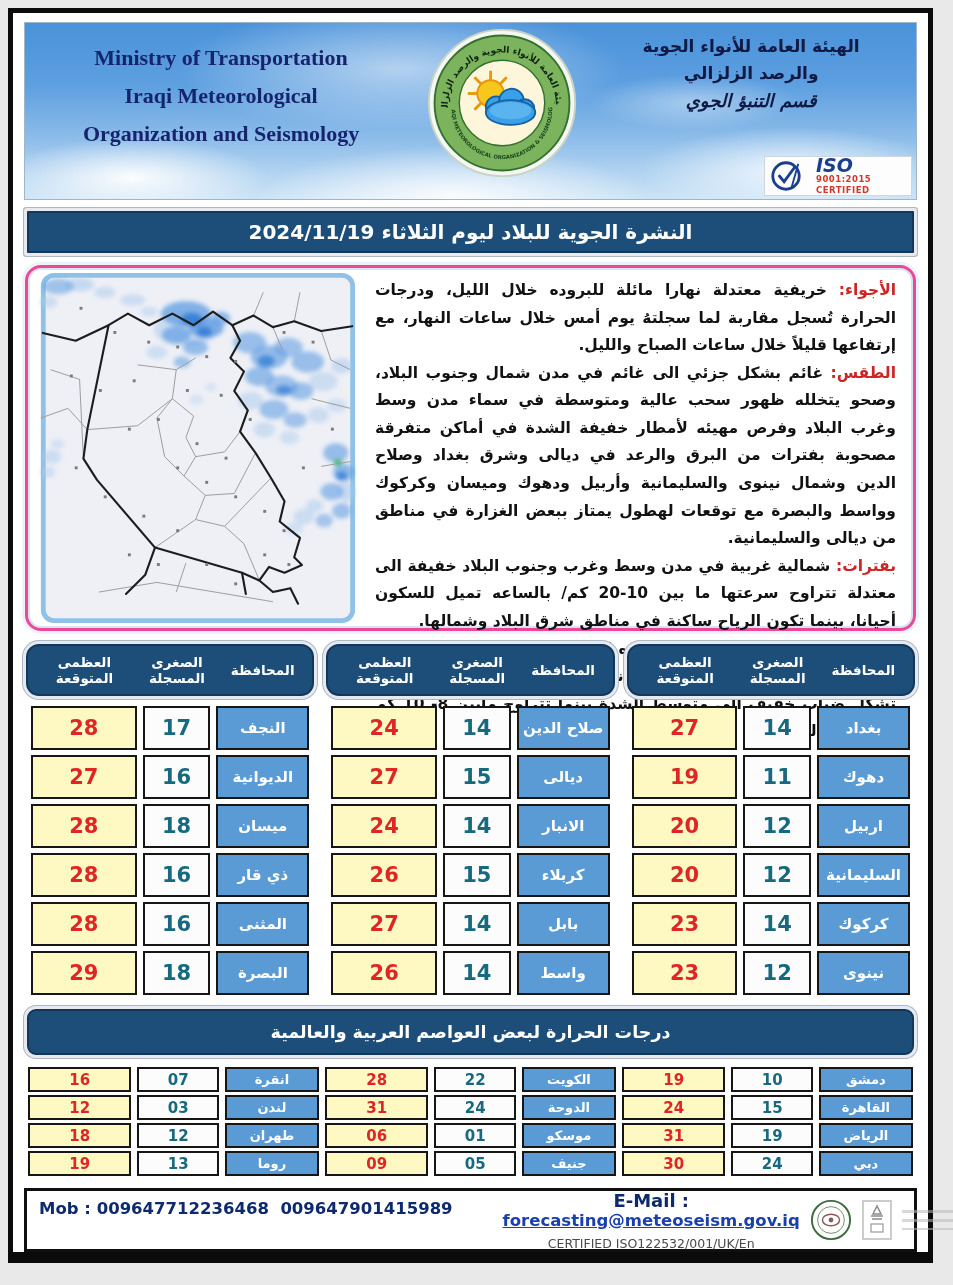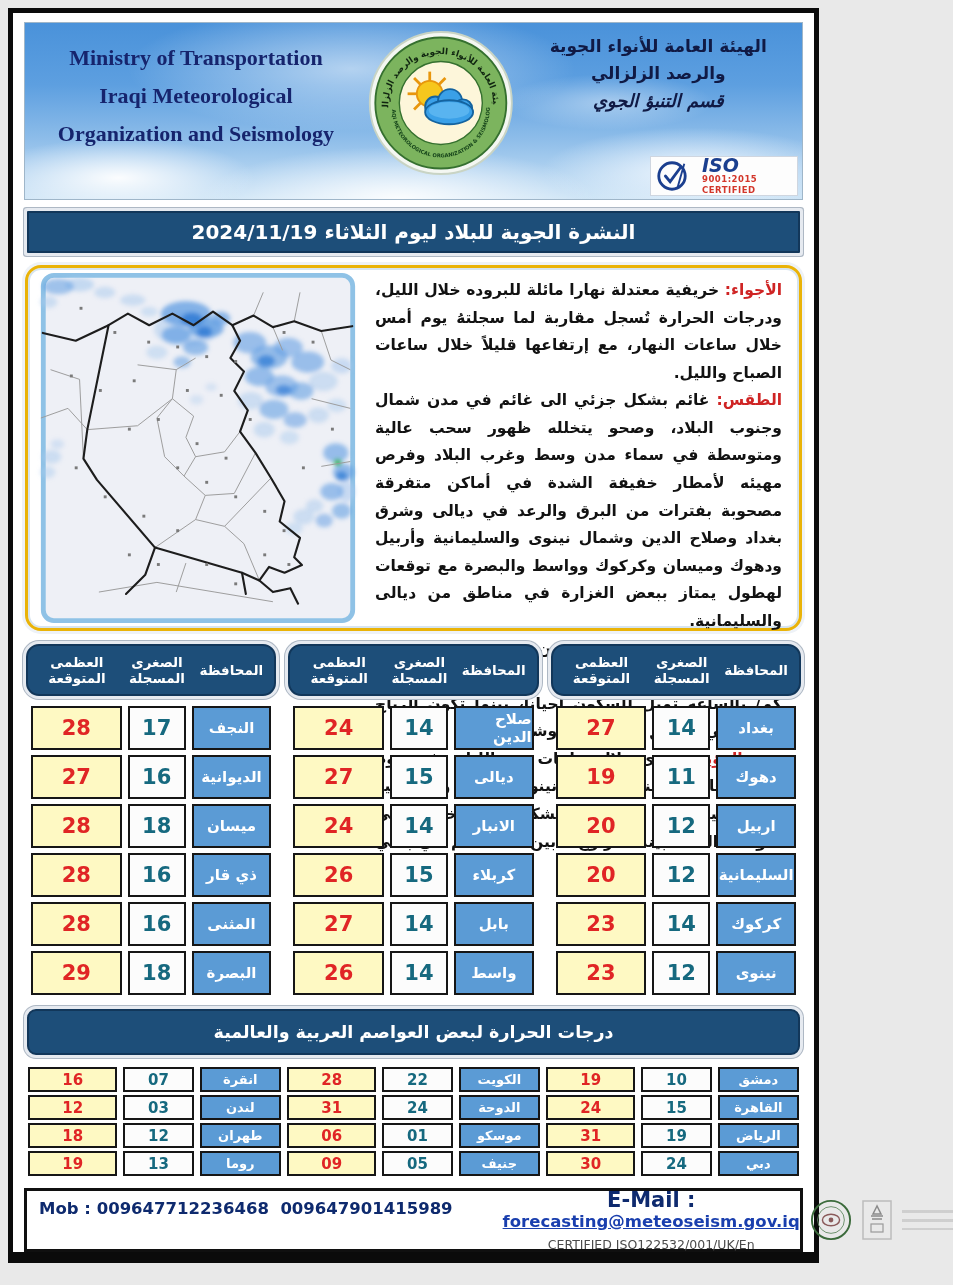--- a/index.html
+++ b/index.html
@@ -1,21 +1,21 @@
 <!DOCTYPE html>
 <html><head>
 <meta charset="utf-8">
 <style>
   html,body{margin:0;padding:0;}
   body{
     width:953px;height:1285px;background:#e9e9e9;
     font-family:"DejaVu Sans",sans-serif;position:relative;overflow:hidden;
   }
   .frame{
-    position:absolute;left:8px;top:8px;width:811px;height:1255px;
+    position:absolute;left:8px;top:8px;width:925px;height:1255px;
     background:#fff;border:5px solid #0b0b0b;border-bottom-width:11px;
     padding:9px 11px;box-sizing:border-box;
   }
   
   .sky{
     height:176px;border:1px solid #9fb6c9;position:relative;display:flex;
     background:
       radial-gradient(ellipse 190px 55px at 12% 88%, rgba(255,255,255,.95), rgba(255,255,255,0) 72%),
       radial-gradient(ellipse 280px 75px at 48% 100%, rgba(255,255,255,.92), rgba(255,255,255,0) 70%),
       radial-gradient(ellipse 210px 60px at 86% 84%, rgba(245,250,255,.9), rgba(255,255,255,0) 72%),
@@ -38,21 +38,21 @@
   .iso-txt .l1{color:#1b3f8f;font-weight:bold;font-size:19px;font-style:italic;line-height:17px;}
   .iso-txt .l2,.iso-txt .l3{color:#d3362a;font-weight:bold;font-size:8.5px;letter-spacing:.5px;}
   
   .navybar{
     background:#1d4e79;color:#fff;font-weight:bold;display:flex;align-items:center;justify-content:center;
     border:2px solid #12375a;box-shadow:0 0 0 3px #e6eaf0,0 0 0 4px #aeb8c4;
   }
   .titlebar{margin:11px 3px 0 3px;height:38px;font-size:20px;border-radius:1px;}
   
   .bulletin{
-    margin:12px 1px 0 1px;height:366px;border:3px solid #eab308;border-radius:16px;
+    margin:12px 1px 0 1px;height:366px;border:3px solid #ec4899;border-radius:16px;
     box-shadow:0 0 0 3px #eef2f7, inset 0 0 0 2px #d6e4f0;
     display:flex;padding:5px;box-sizing:border-box;gap:6px;background:#fff;
   }
   .mapwrap{width:330px;height:100%;}
   .mapwrap svg{width:100%;height:100%;display:block;}
   .wtext{flex:1;direction:rtl;padding:4px 12px 0 6px;font-size:15.5px;font-weight:bold;line-height:1.78;color:#121212;text-align:justify;}
   .wtext p{margin:0;}
   .lbl{color:#cf2424;}
   
   .tables{margin:13px 2px 0 2px;display:flex;direction:rtl;gap:12px;}
@@ -79,21 +79,21 @@
   .capitals .cell{height:25px;}
   .capitals .c-city{font-size:13px;}
   .capitals .c-min,.capitals .c-max{font-size:15px;}
   
   .footer{
     margin:12px 0 0 0;border:3px solid #101010;height:64px;display:flex;align-items:center;
     padding:0 12px;box-sizing:border-box;gap:10px;background:#fff;
   }
   .mob{color:#0e2a6e;font-weight:bold;font-size:16.5px;white-space:nowrap;align-self:flex-start;margin-top:8px;}
   .emailblock{margin-left:40px;text-align:center;}
-  .emaillabel{color:#0e2a6e;font-weight:bold;font-size:21px;}
+  .emaillabel{color:#0e2a6e;font-weight:bold;font-size:18px;}
   .emaillink{color:#1a3fae;font-weight:bold;font-size:16.5px;text-decoration:underline;}
   .certline{color:#4a4a4a;font-size:12.5px;margin-top:6px;font-family:"DejaVu Sans",sans-serif;}
   .flogos{margin-left:auto;display:flex;align-items:center;gap:10px;}
   .faint{width:78px;height:20px;background:
      repeating-linear-gradient(180deg,#b9b9b9 0 3px,transparent 3px 9px);opacity:.55;}
 </style>
 </head>
 <body>
 
 <div class="frame">

